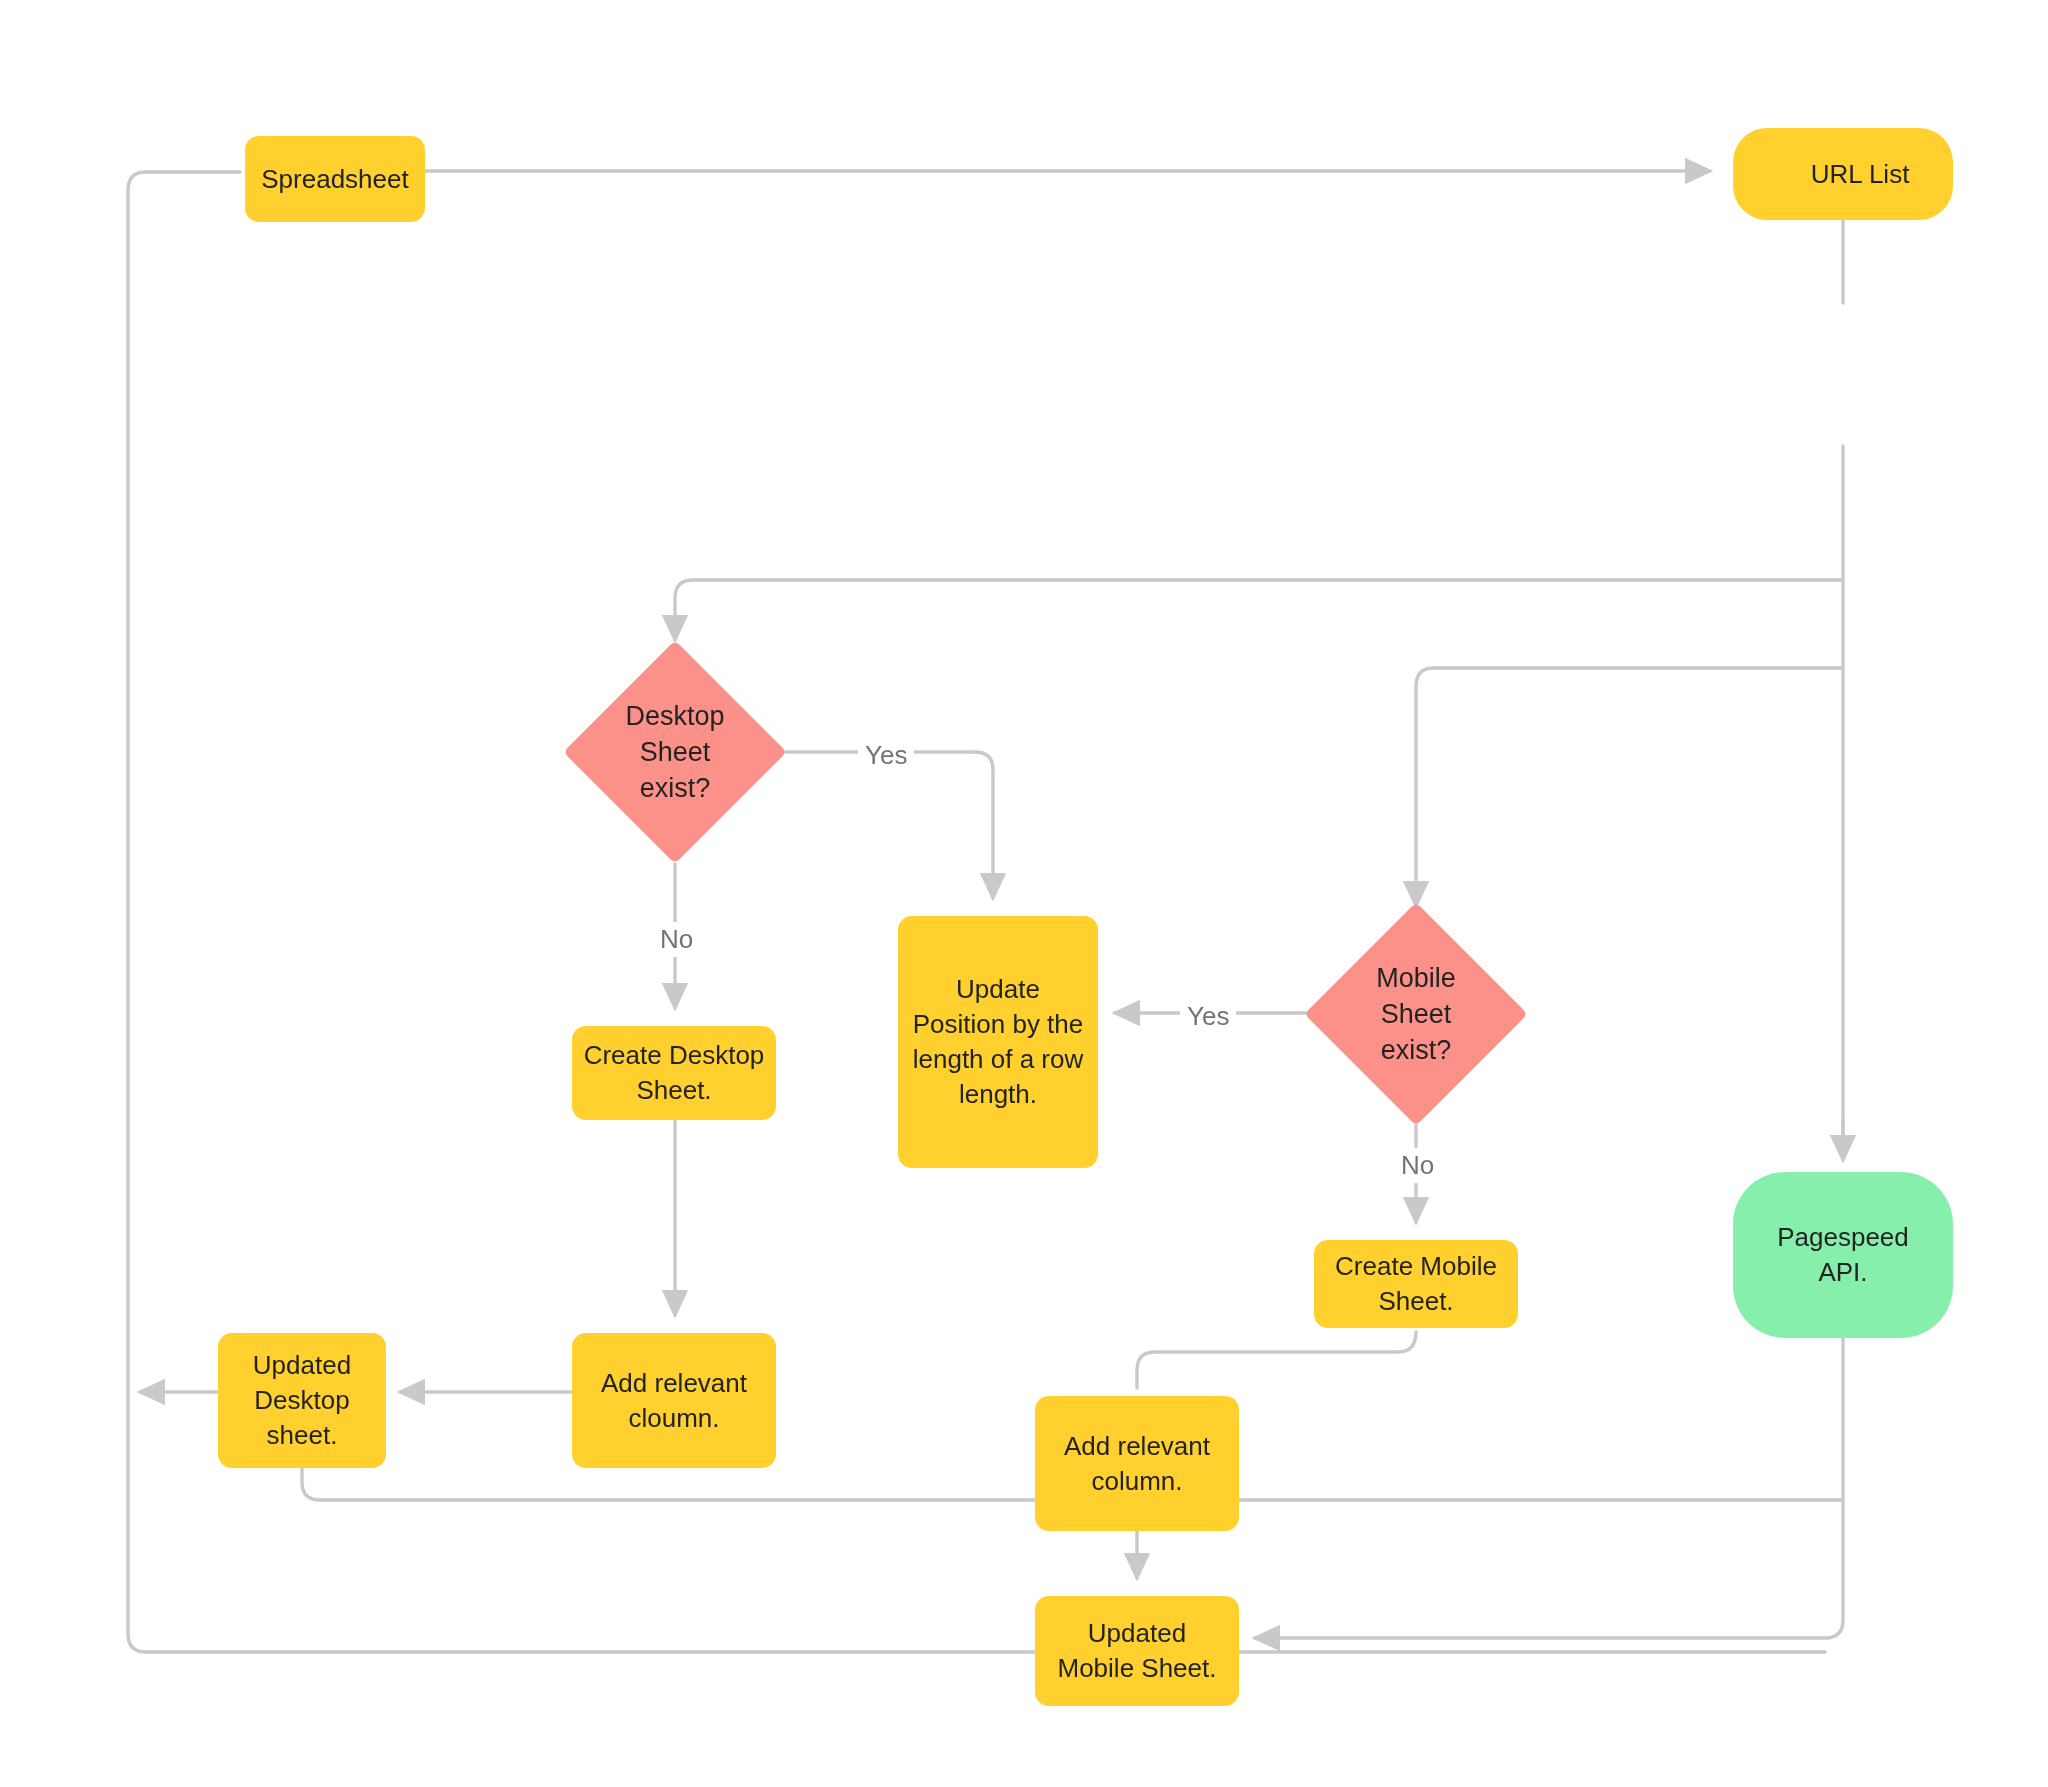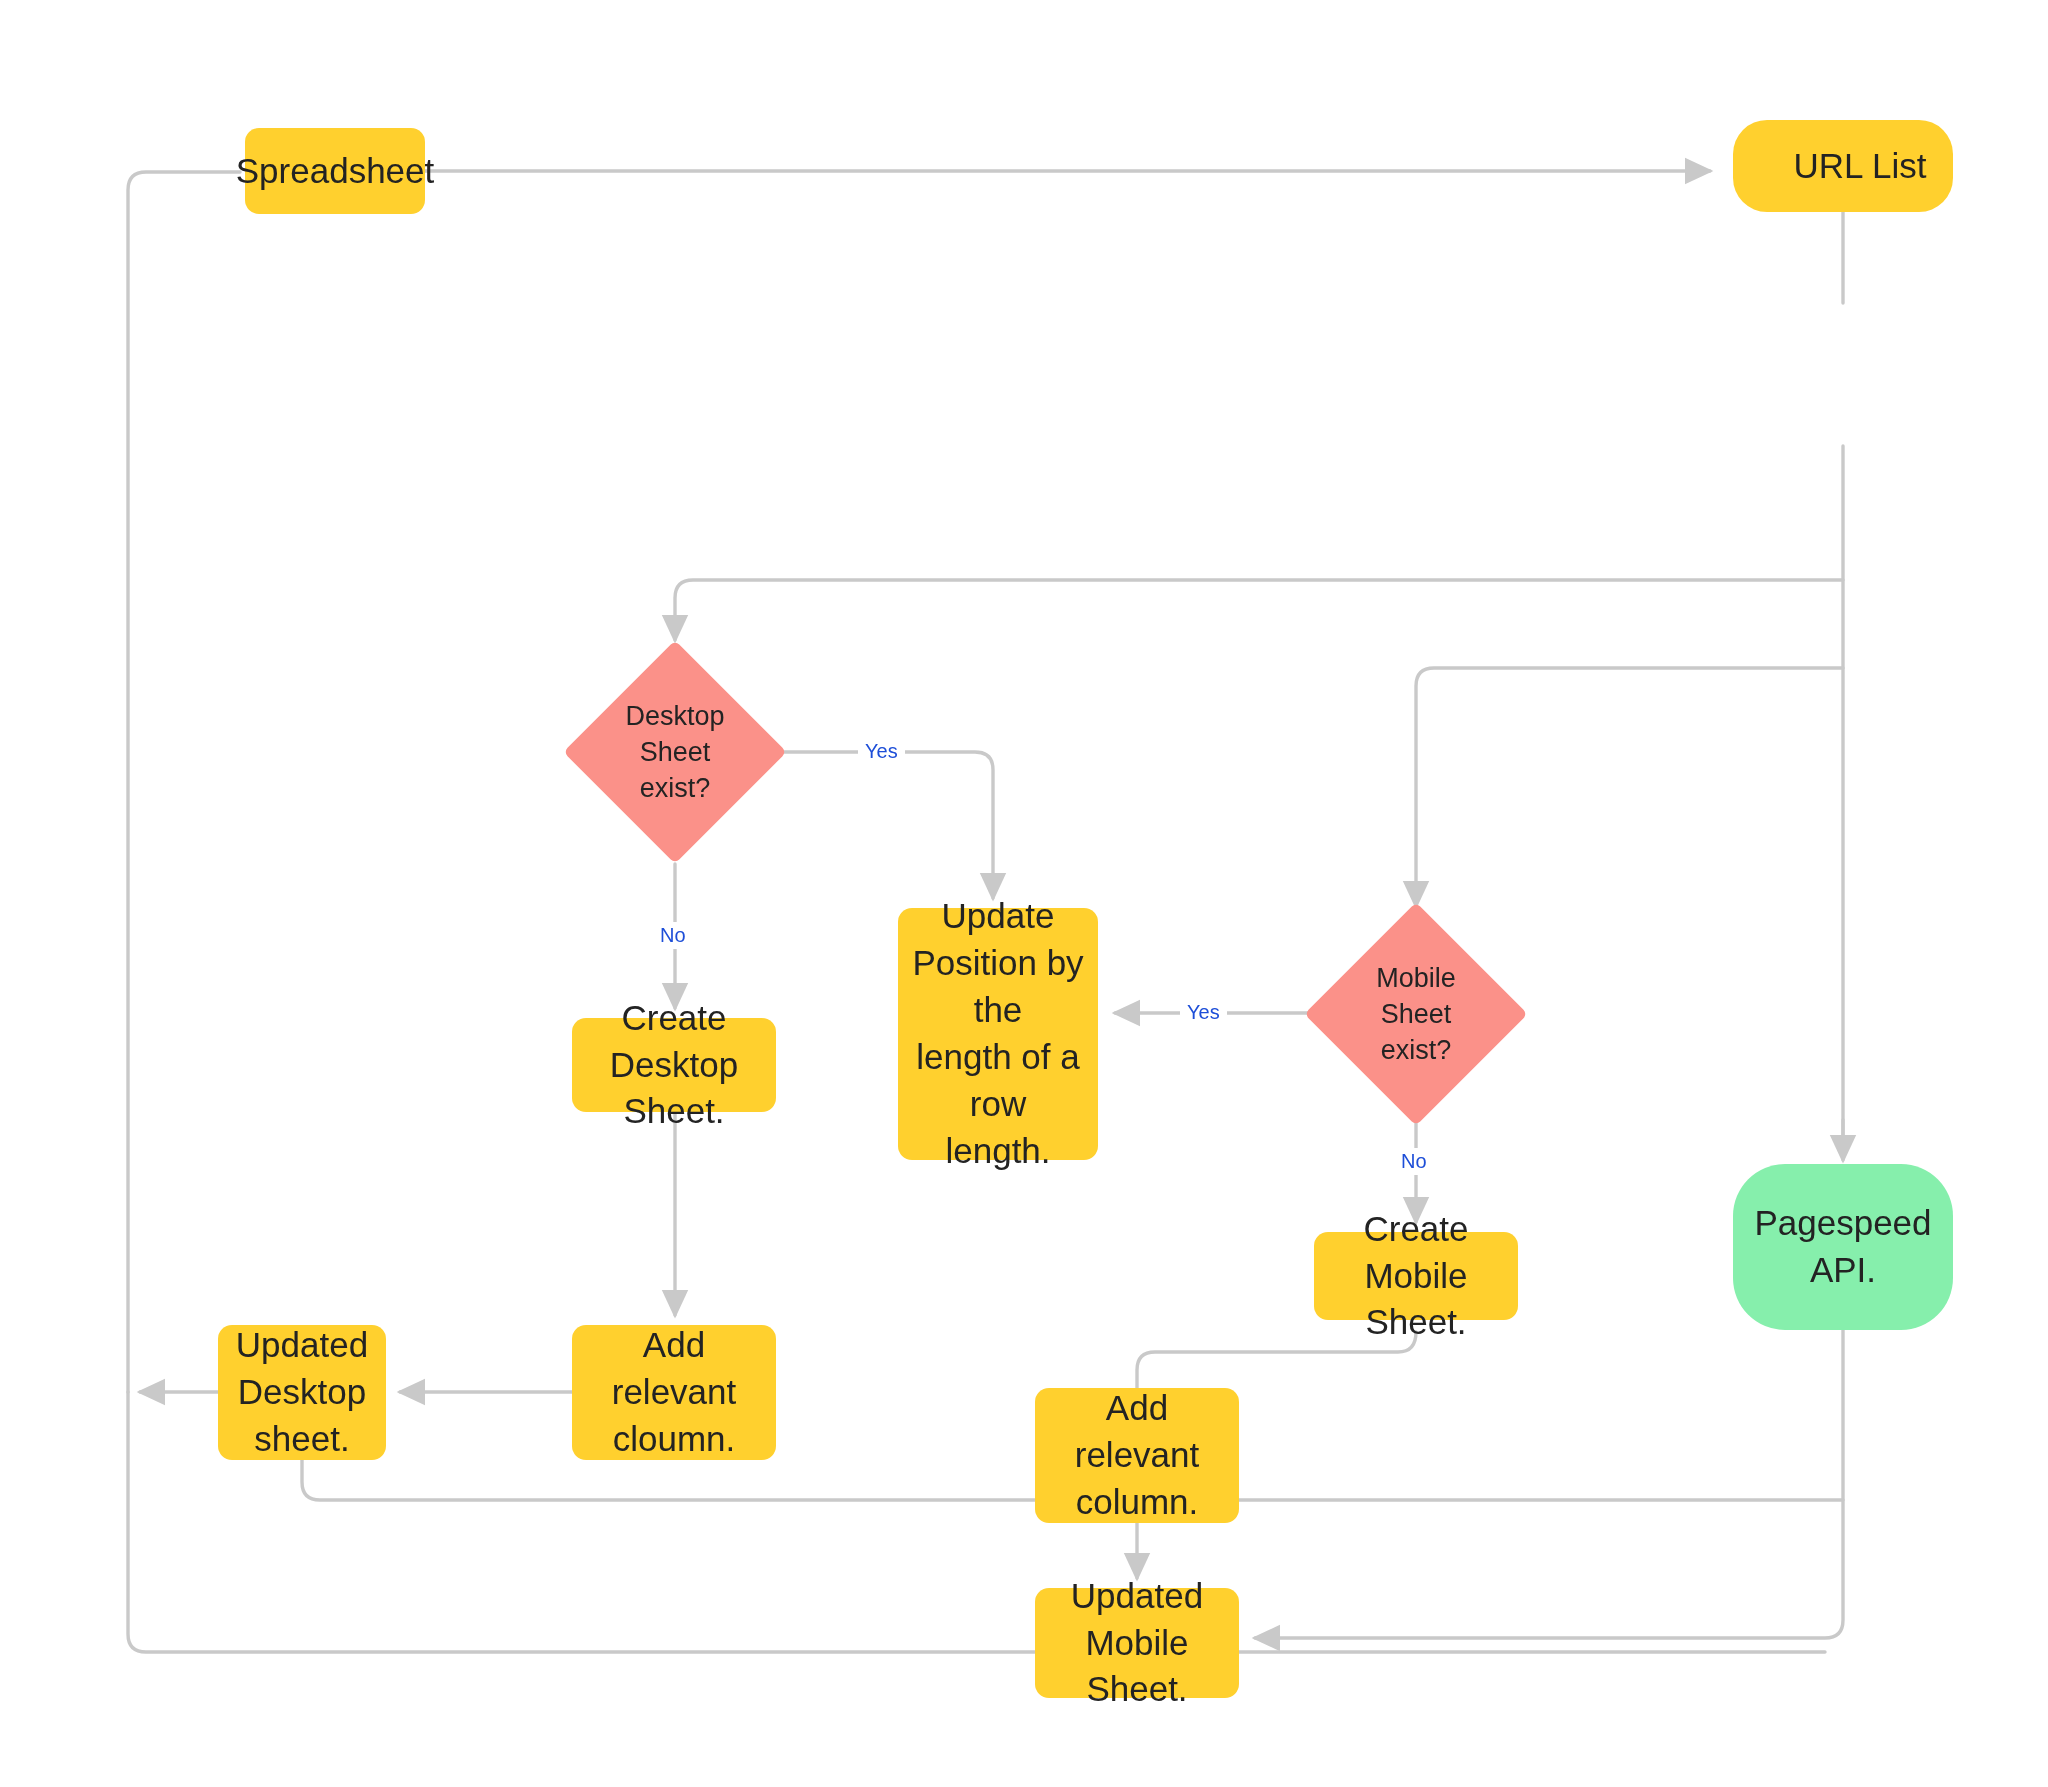--- a/index.html
+++ b/index.html
@@ -25,25 +25,26 @@
     height: 1787px;
   }
   .node {
     position: absolute;
     box-sizing: border-box;
     display: flex;
     align-items: center;
     justify-content: center;
     text-align: center;
     color: #232323;
-    font-size: 35px;
+    font-size: 26px;
     line-height: 1.34;
     padding: 6px 10px;
     white-space: pre-line;
     z-index: 4;
+    margin-top: 8px;
   }
   .node.process {
     background: #FFD02E;
     border-radius: 14px;
   }
   .node.terminator {
     background: #FFD02E;
     border-radius: 34px;
     padding-left: 44px;
   }
@@ -71,22 +72,22 @@
     align-items: center;
     justify-content: center;
     text-align: center;
     color: #232323;
     font-size: 27px;
     line-height: 1.34;
     white-space: pre-line;
   }
   .edge-label {
     position: absolute;
-    color: #1d4ed8;
-    font-size: 20px;
+    color: #737373;
+    font-size: 26px;
     background: #ffffff;
     padding: 2px 7px;
     z-index: 5;
     white-space: nowrap;
   }
 </style>
 </head>
 <body>
 
 <div id="canvas">

